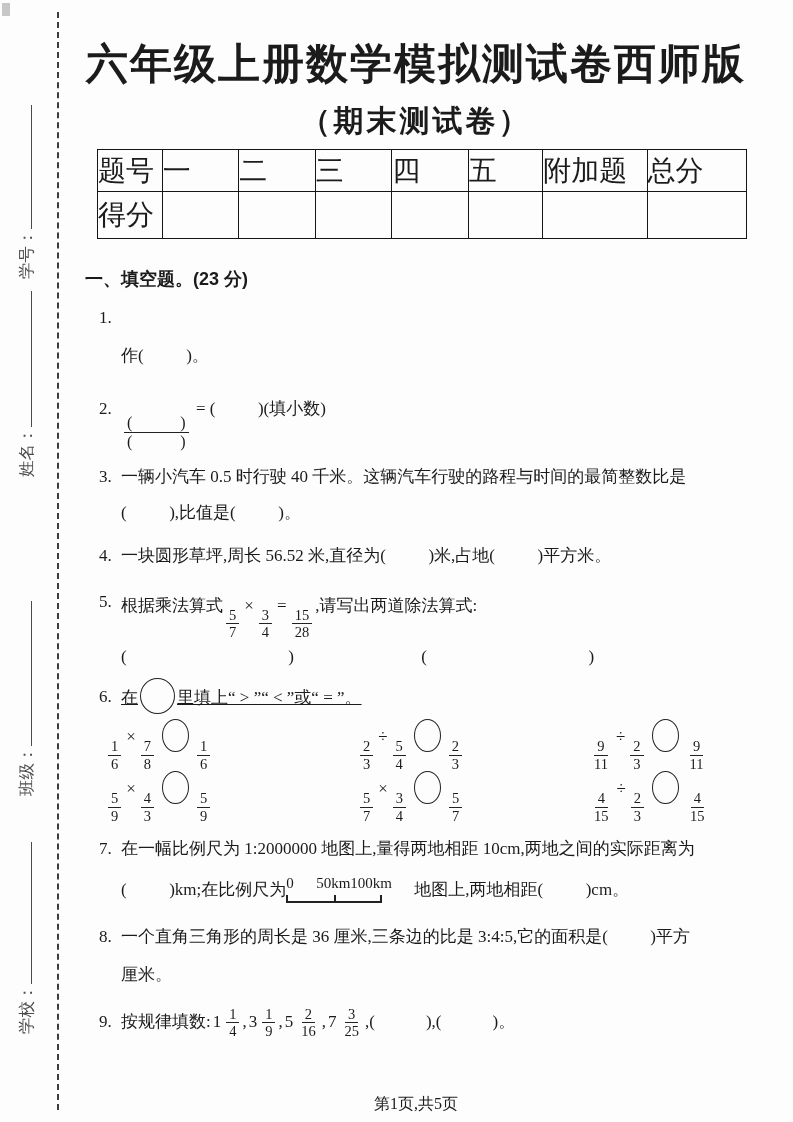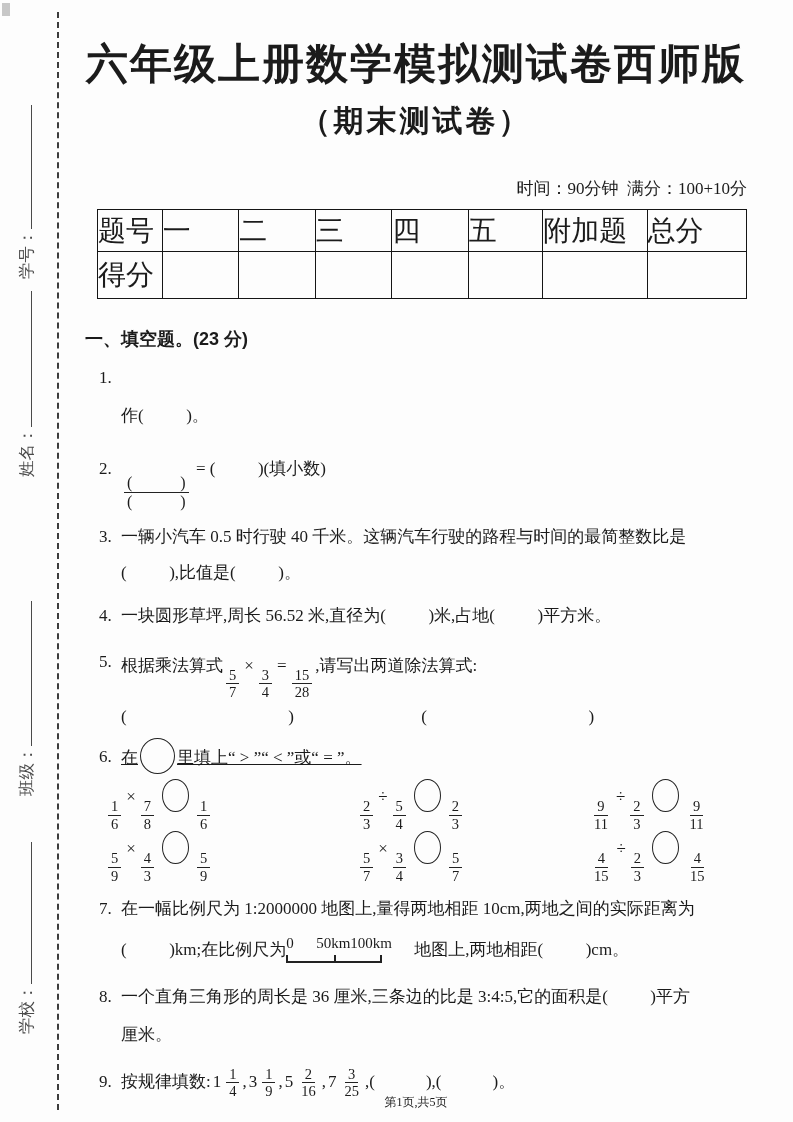--- a/index.html
+++ b/index.html
@@ -59,40 +59,39 @@
   .scalebar{display:inline-block;position:relative;width:100px;height:27px;margin-right:28px;vertical-align:-9px;}
   .sb-line{position:absolute;left:0;bottom:1px;width:96px;height:8px;
            border-bottom:2px solid #222;border-left:2px solid #222;border-right:2px solid #222;box-sizing:border-box;}
   .sb-tick{position:absolute;left:48px;bottom:1px;width:2px;height:8px;background:#222;}
   .sb-l{position:absolute;top:-2px;font-size:15px;line-height:16px;white-space:nowrap;}
   .sb-l0{left:0;} .sb-l50{left:30px;} .sb-l100{left:64px;}
   
   .q9line{line-height:48px;}
   .mix{display:inline-flex;align-items:center;margin-left:2px;}
   .mix .w{font-size:17px;margin-right:2px;}
-  .footer{position:absolute;top:1086px;left:0;width:662px;text-align:center;font-size:12px;}
+  .footer{position:absolute;top:1086px;left:0;width:662px;text-align:center;font-size:16px;}
 </style>
 </head>
 <body>
 
 <div class="corner-mark"></div>
 
 <div class="side-strip">
   <span class="sg" id="sg0"><span>学校：</span><span class="sline"></span></span>
   <span class="sg" id="sg1"><span>班级：</span><span class="sline"></span></span>
   <span class="sg" id="sg2"><span>姓名：</span><span class="sline"></span></span>
   <span class="sg" id="sg3"><span>学号：</span><span class="sline"></span></span>
 </div>
 <div class="margin-dash"></div>
 
 <div class="content">
 
   <h1 class="title">六年级上册数学模拟测试卷西师版</h1>
   <h2 class="subtitle">（期末测试卷）</h2>
-  <div class="meta">时间：90分钟  满分：100+10分</div>
 
   <table class="score">
     <colgroup>
       <col style="width:65px">
         <col style="width:77px">
         <col style="width:77px">
         <col style="width:77px">
       <col style="width:77px">
         <col style="width:75px">
         <col style="width:105px">

